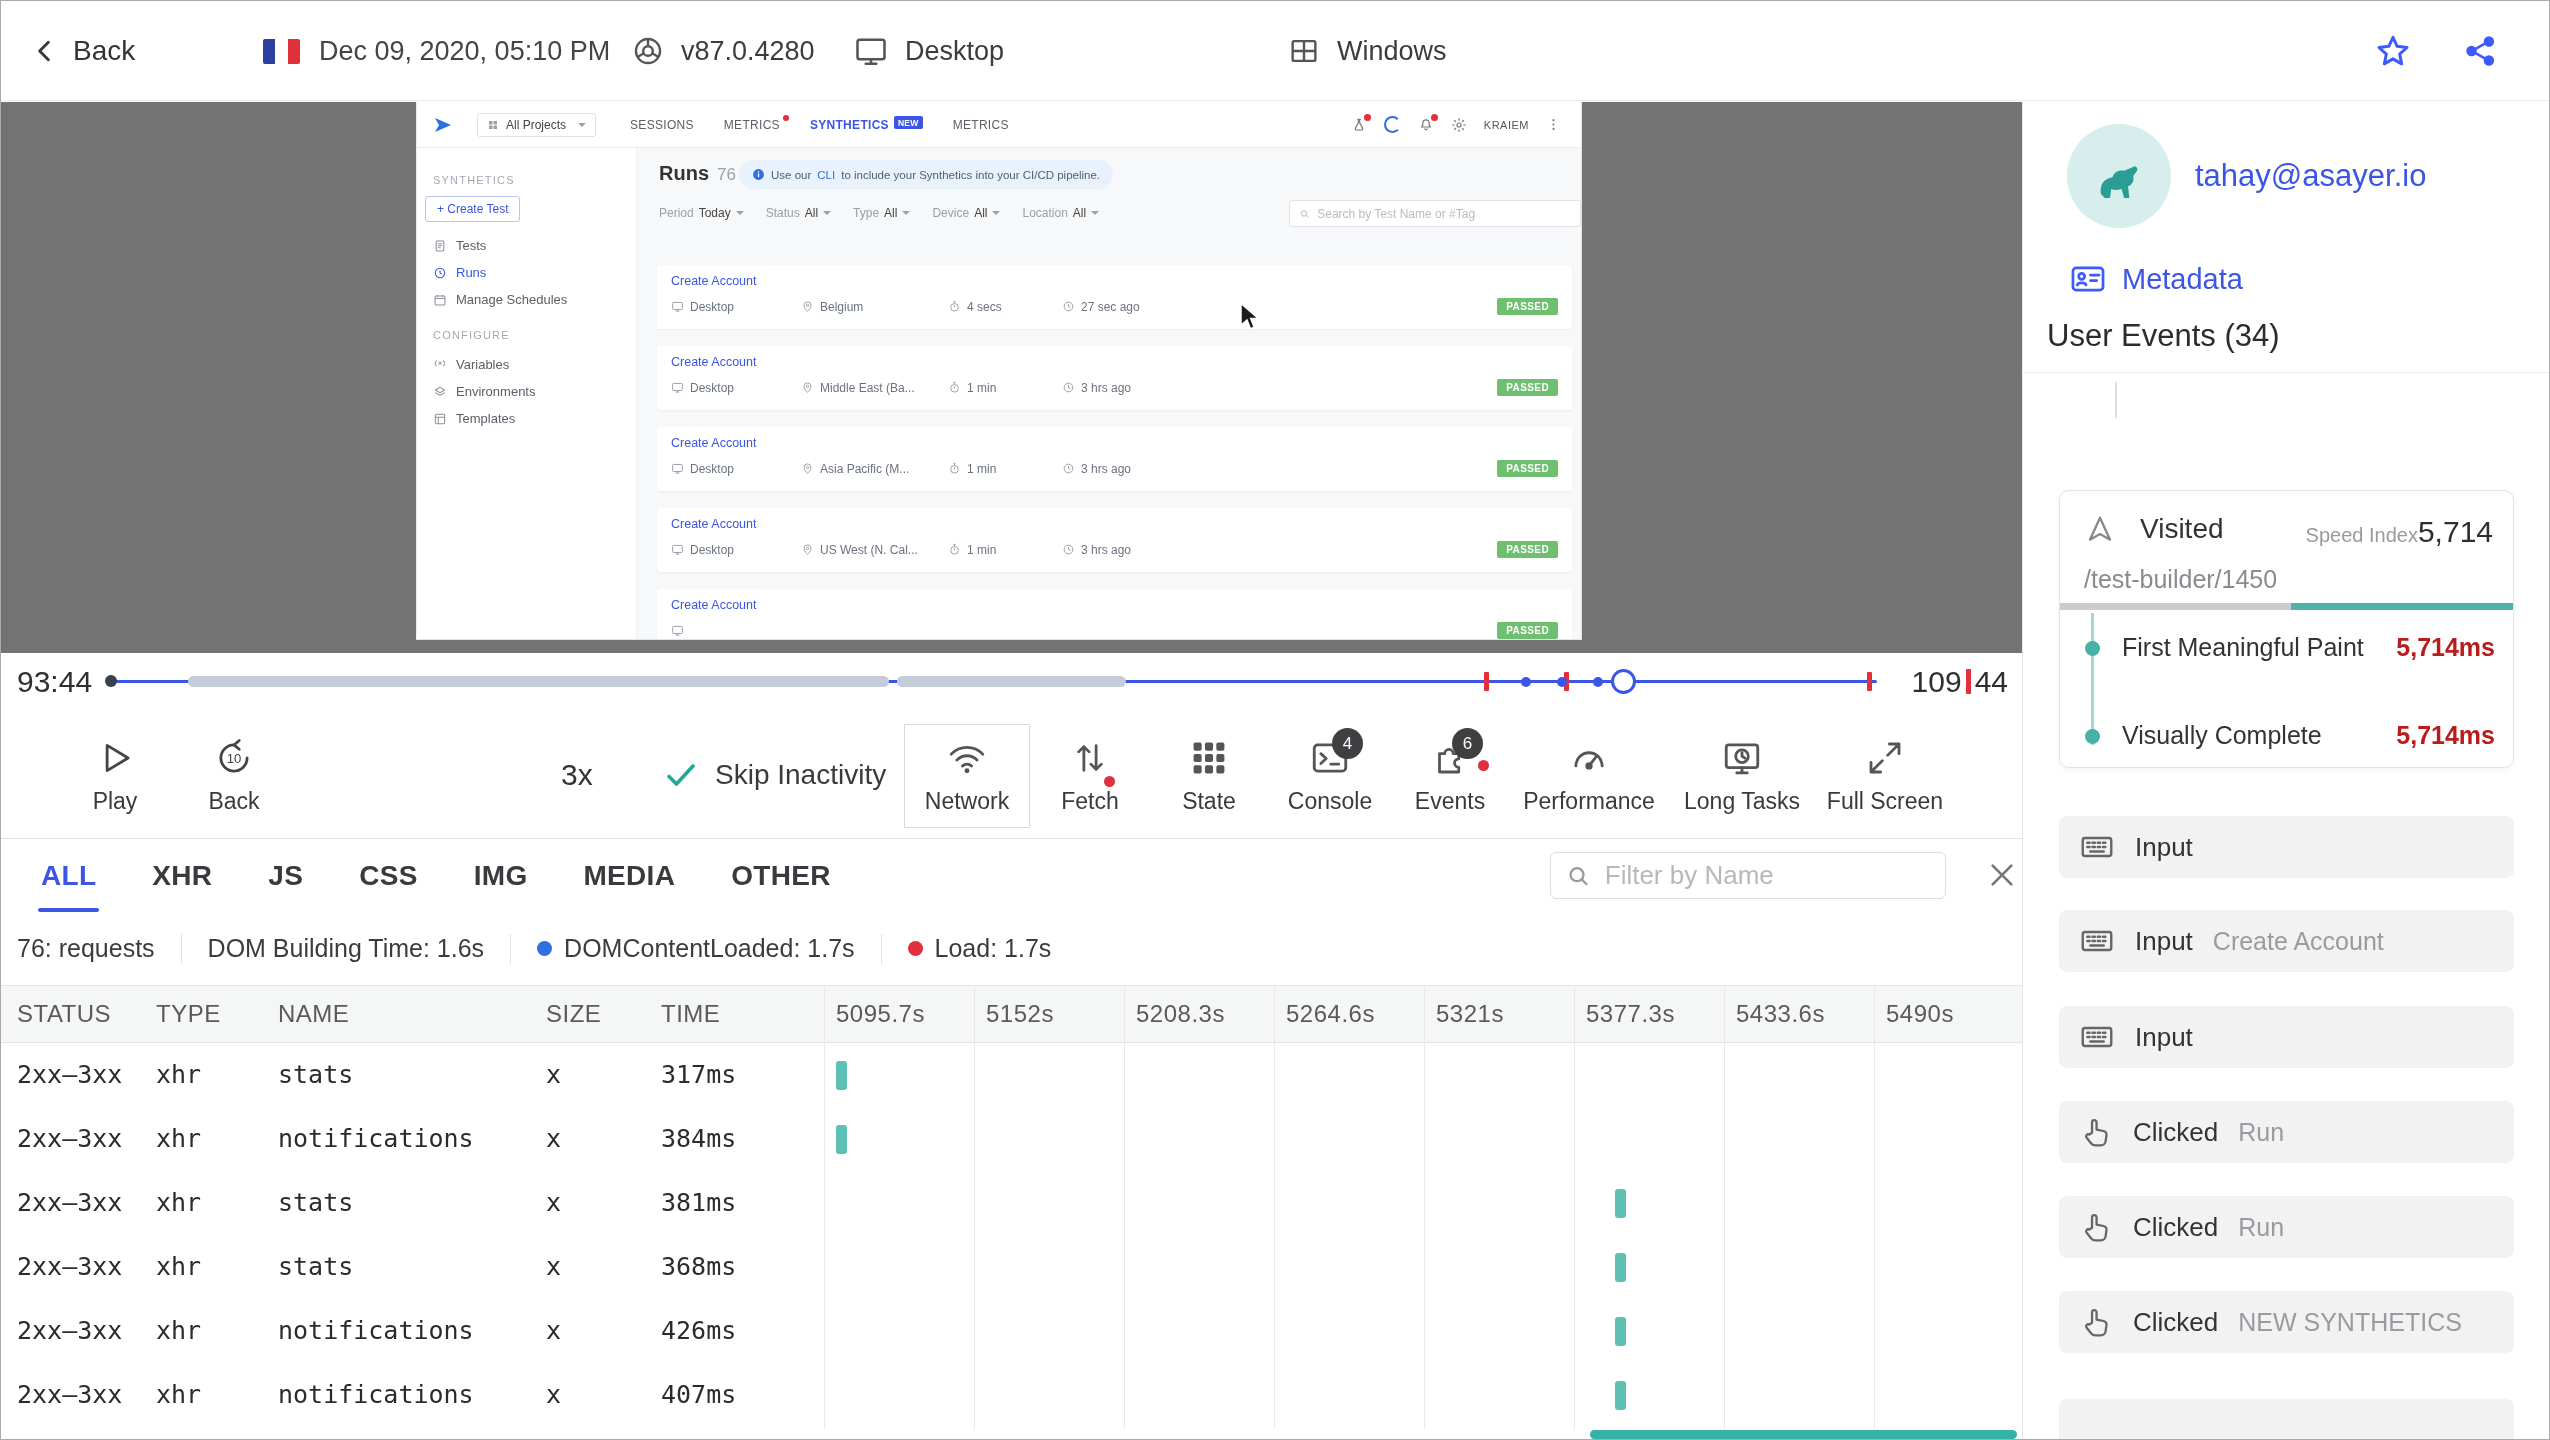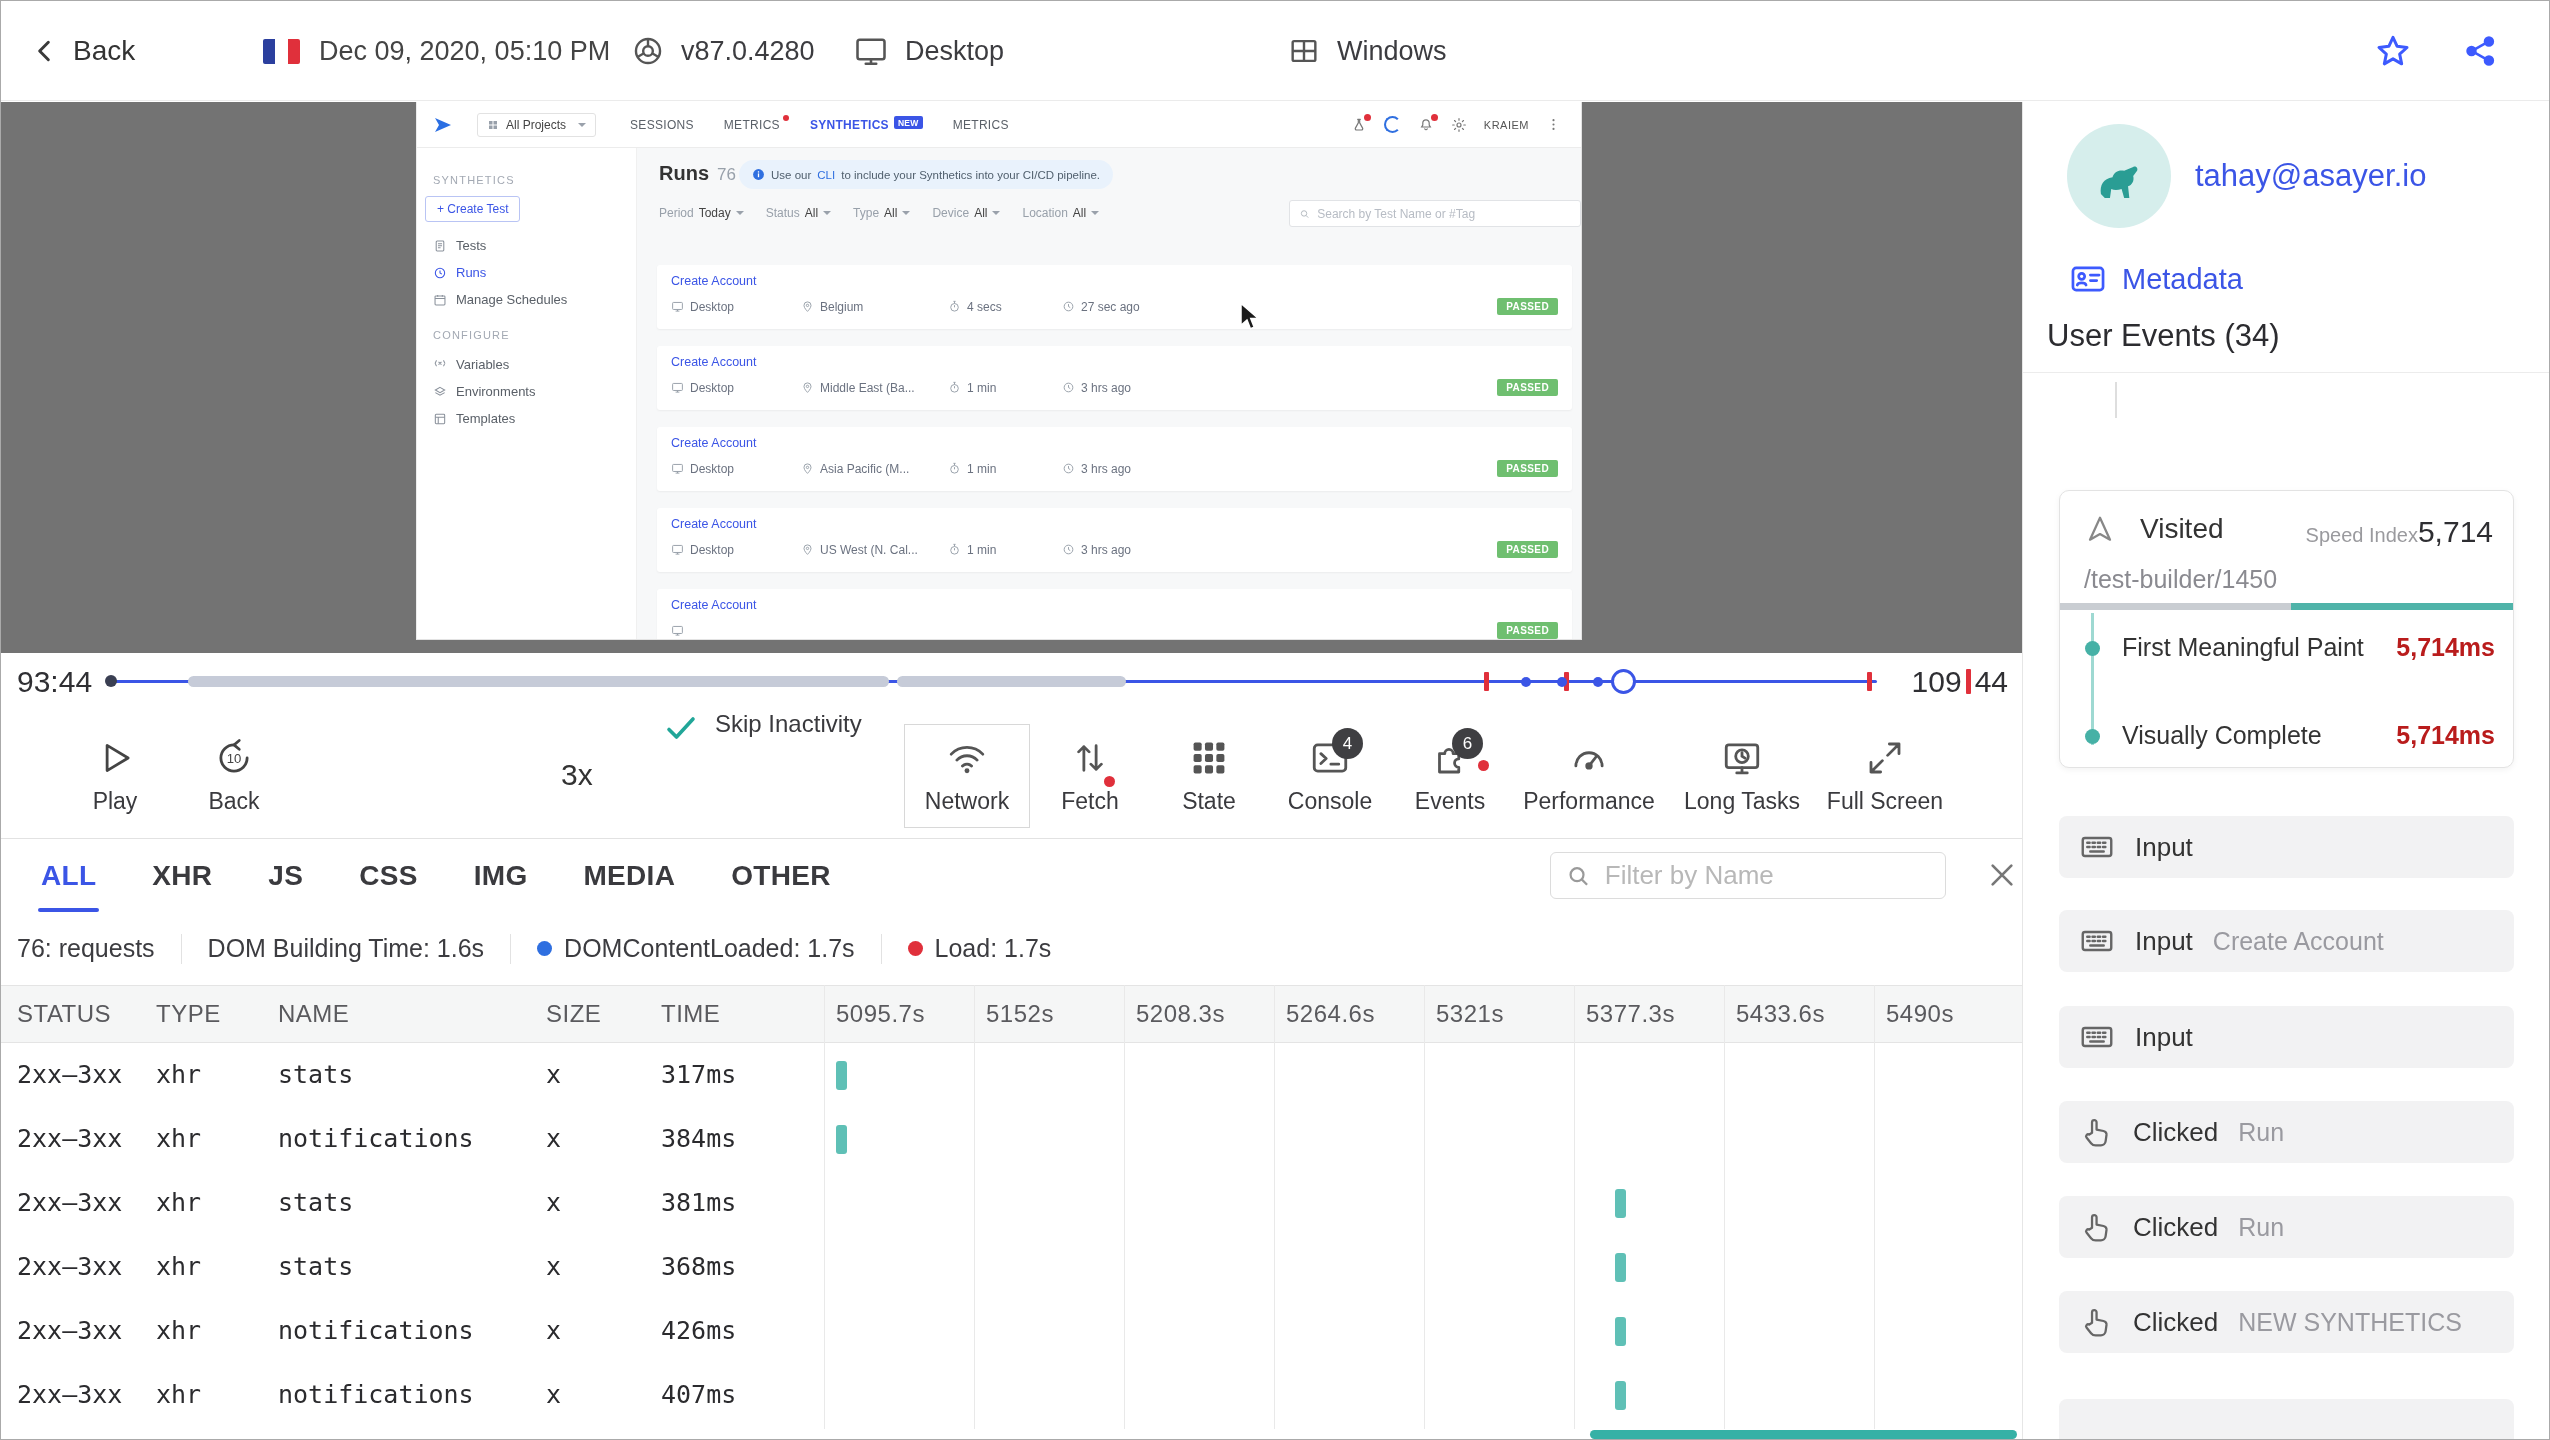--- a/index.html
+++ b/index.html
@@ -70,21 +70,21 @@
   .t-head{position:absolute;left:1610px;top:16px;width:25px;height:25px;border-radius:50%;background:#fff;border:3.5px solid #3b55e6;cursor:pointer}
   .t-dur{position:absolute;right:14px;top:0;height:57px;display:flex;align-items:center;font-size:30px;color:#2f2f33}
   .t-dur .sep{width:5px;height:25px;background:#e0303b;margin:0 4px;border-radius:1px}
 
   
   .controls{position:absolute;left:0;top:709px;width:2021px;height:129px;border-bottom:1px solid #e2e2e2;background:#fff}
   .ctrl{position:absolute;top:14px;width:130px;height:104px;display:flex;flex-direction:column;align-items:center;justify-content:center;gap:9px;cursor:pointer}
   .ctrl .lbl{font-size:23px;color:#3a3a3e;white-space:nowrap}
   .ctrl.sel{border:1px solid #d8d8d8;border-radius:0;background:#fff}
   .speed{position:absolute;left:560px;top:0;height:129px;display:flex;align-items:center;font-size:30px;color:#333;cursor:pointer}
-  .skip{position:absolute;left:662px;top:0;height:129px;display:flex;gap:16px;font-size:24px;color:#3a3a3e;cursor:pointer}
+  .skip{position:absolute;left:662px;top:0;height:129px;display:flex;align-items:center;gap:16px;font-size:28px;color:#3a3a3e;cursor:pointer}
   .tbadge{position:absolute;top:4px;right:32px;width:31px;height:31px;border-radius:50%;background:#3f3f42;color:#fff;font-size:17px;display:flex;align-items:center;justify-content:center}
   .tdot{position:absolute;width:11px;height:11px;background:#e0303b;border-radius:50%}
 
   
   .ntabs{position:absolute;left:0;top:838px;width:2021px;height:73px;display:flex;align-items:center;padding-left:40px;gap:56px;font-size:28px;color:#3a3a3e}
   .ntab{height:73px;line-height:73px;position:relative;cursor:pointer;font-weight:bold;letter-spacing:.3px}
   .ntab.active{color:#3b55e6}
   .ntab.active::after{content:'';position:absolute;left:-3px;right:-3px;bottom:0;height:4px;background:#3b55e6;border-radius:2px}
   .nfilter{position:absolute;left:1549px;top:851px;width:396px;height:47px;border:1.5px solid #dcdcdc;border-radius:6px;display:flex;align-items:center;gap:13px;padding:0 14px;background:#fff}
   .nfilter input{border:0;outline:0;font-size:26px;color:#444;width:100%;font-family:inherit;background:transparent}

